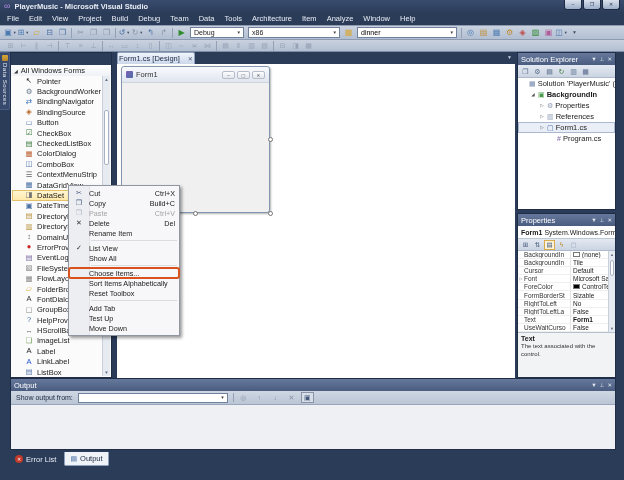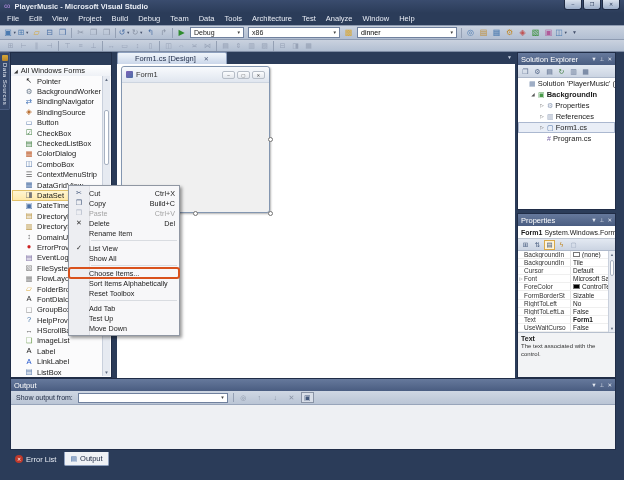--- a/index.html
+++ b/index.html
@@ -59,21 +59,21 @@
     box-shadow:inset 0 0 0 1px #E2C168; }
   .vscroll { position:absolute; right:1px; top:11px; bottom:1px; width:8px;
     background:#E6EAF1; border-left:1px solid #C9D0DC; font-size:4.5px; color:#5F6B80; }
   .vscroll .sa { position:absolute; left:0; width:7px; text-align:center; }
   .vscroll .thumb { position:absolute; left:1px; width:5px; background:#fff;
     border:1px solid #A8B2C2; border-radius:2px; }
 
   
   .doc-canvas { position:absolute; left:117px; top:64px; width:398px; height:314px; background:#fff; }
   .doc-tab { position:absolute; left:117px; top:52px; height:12px; display:flex; align-items:center;
-    gap:8px; padding:0 17px; background:linear-gradient(#F0F5FB,#CBD7EA);
+    gap:8px; padding:0 1px; background:linear-gradient(#F0F5FB,#CBD7EA);
     border:1px solid #8EA0BE; border-bottom:none; border-radius:2px 2px 0 0;
     font-size:7.5px; color:#1C2945; }
   .doc-tab .x { font-size:6px; color:#4A5876; }
   .tab-ovf { position:absolute; right:112px; top:54px; font-size:5px; color:#C6D0E2; }
 
   .designer-form { position:absolute; left:121px; top:66px; width:149px; height:147px;
     background:#F0F0F0; border:1px solid #8396B0; border-radius:3px;
     box-shadow:1px 1px 2px rgba(0,0,0,.3); }
   .df-title { height:16px; background:linear-gradient(#F8FAFD,#E0E6EF);
     border-bottom:1px solid #CDD5E0; border-radius:3px 3px 0 0; display:flex;
@@ -193,21 +193,21 @@
   <div class="mi"><span>File</span></div>
       <div class="mi"><span>Edit</span></div>
       <div class="mi"><span>View</span></div>
       <div class="mi"><span>Project</span></div>
       <div class="mi"><span>Build</span></div>
       <div class="mi"><span>Debug</span></div>
       <div class="mi"><span>Team</span></div>
       <div class="mi"><span>Data</span></div>
       <div class="mi"><span>Tools</span></div>
       <div class="mi"><span>Architecture</span></div>
-      <div class="mi"><span>Test</span></div>
+      <div class="mi"><span>Item</span></div>
       <div class="mi"><span>Analyze</span></div>
       <div class="mi"><span>Window</span></div>
       <div class="mi"><span>Help</span></div>
     </div>
 
   <div class="tb-strip tb1">
     <div style="display:flex;align-items:center">
 
     <div class="tbtn dropdown">
           <span style="color: rgb(74, 122, 176);">▣</span>
@@ -589,21 +589,21 @@
         <div class="trow" style="padding-left: 21px;">
           <span class="arr">▷</span>
           <span class="gi" style="color: rgb(140, 155, 181);">▥</span>
           <span class="lbl">References</span>
         </div>
         <div class="trow selected" style="padding-left: 21px;">
           <span class="arr">▷</span>
           <span class="gi" style="color: rgb(74, 111, 165);">▢</span>
           <span class="lbl">Form1.cs</span>
         </div>
-        <div class="trow" style="padding-left: 21px; text-align: center;">
+        <div class="trow" style="padding-left: 31px; text-align: center;">
           <span class="arr" style="visibility: hidden;"></span>
           <span class="gi" style="color: rgb(122, 104, 168);">#</span>
           <span class="lbl">Program.cs</span>
         </div>
       </div>
   </div>
 
   <div class="panel" id="props">
     <div class="ptitle">
       <span>Properties</span>

